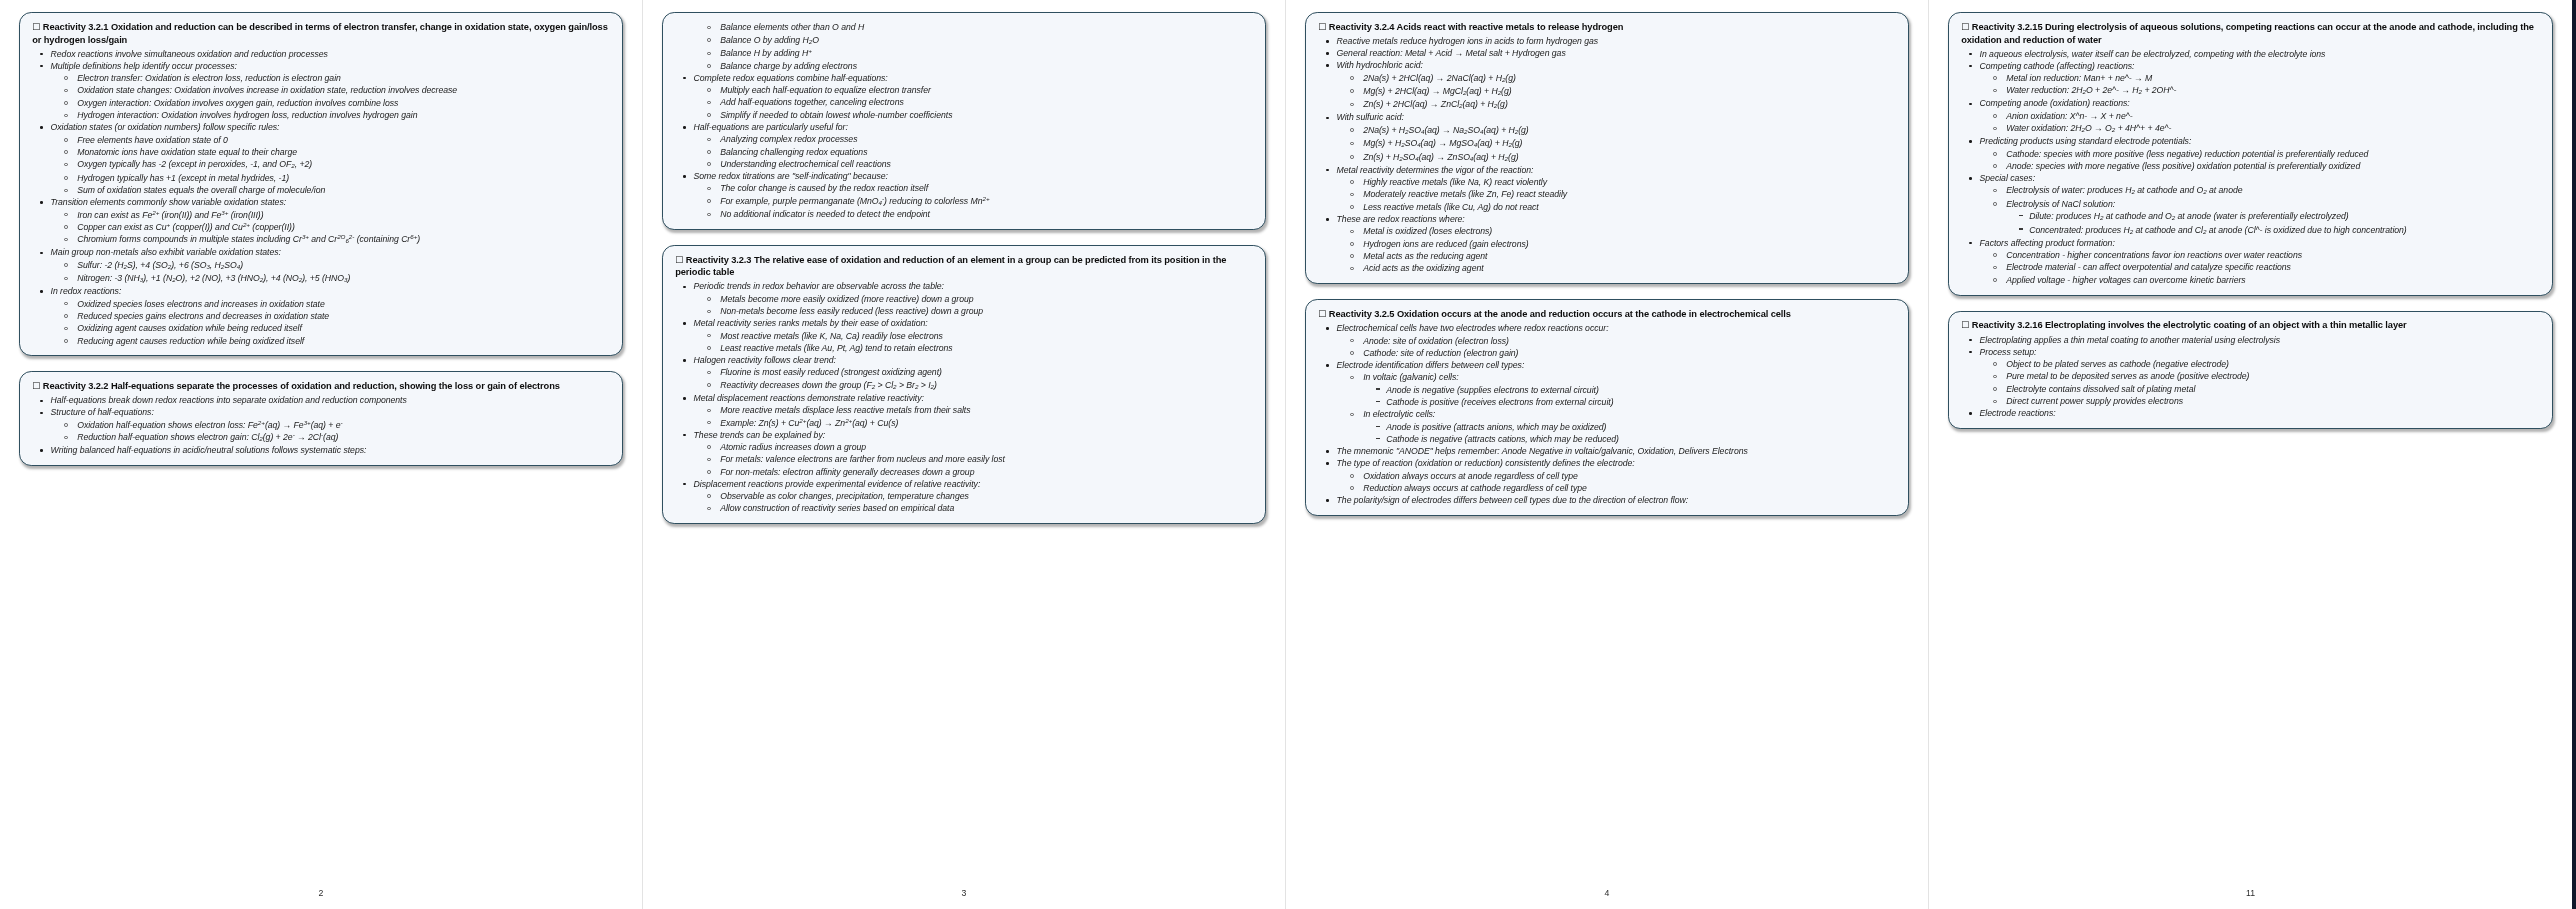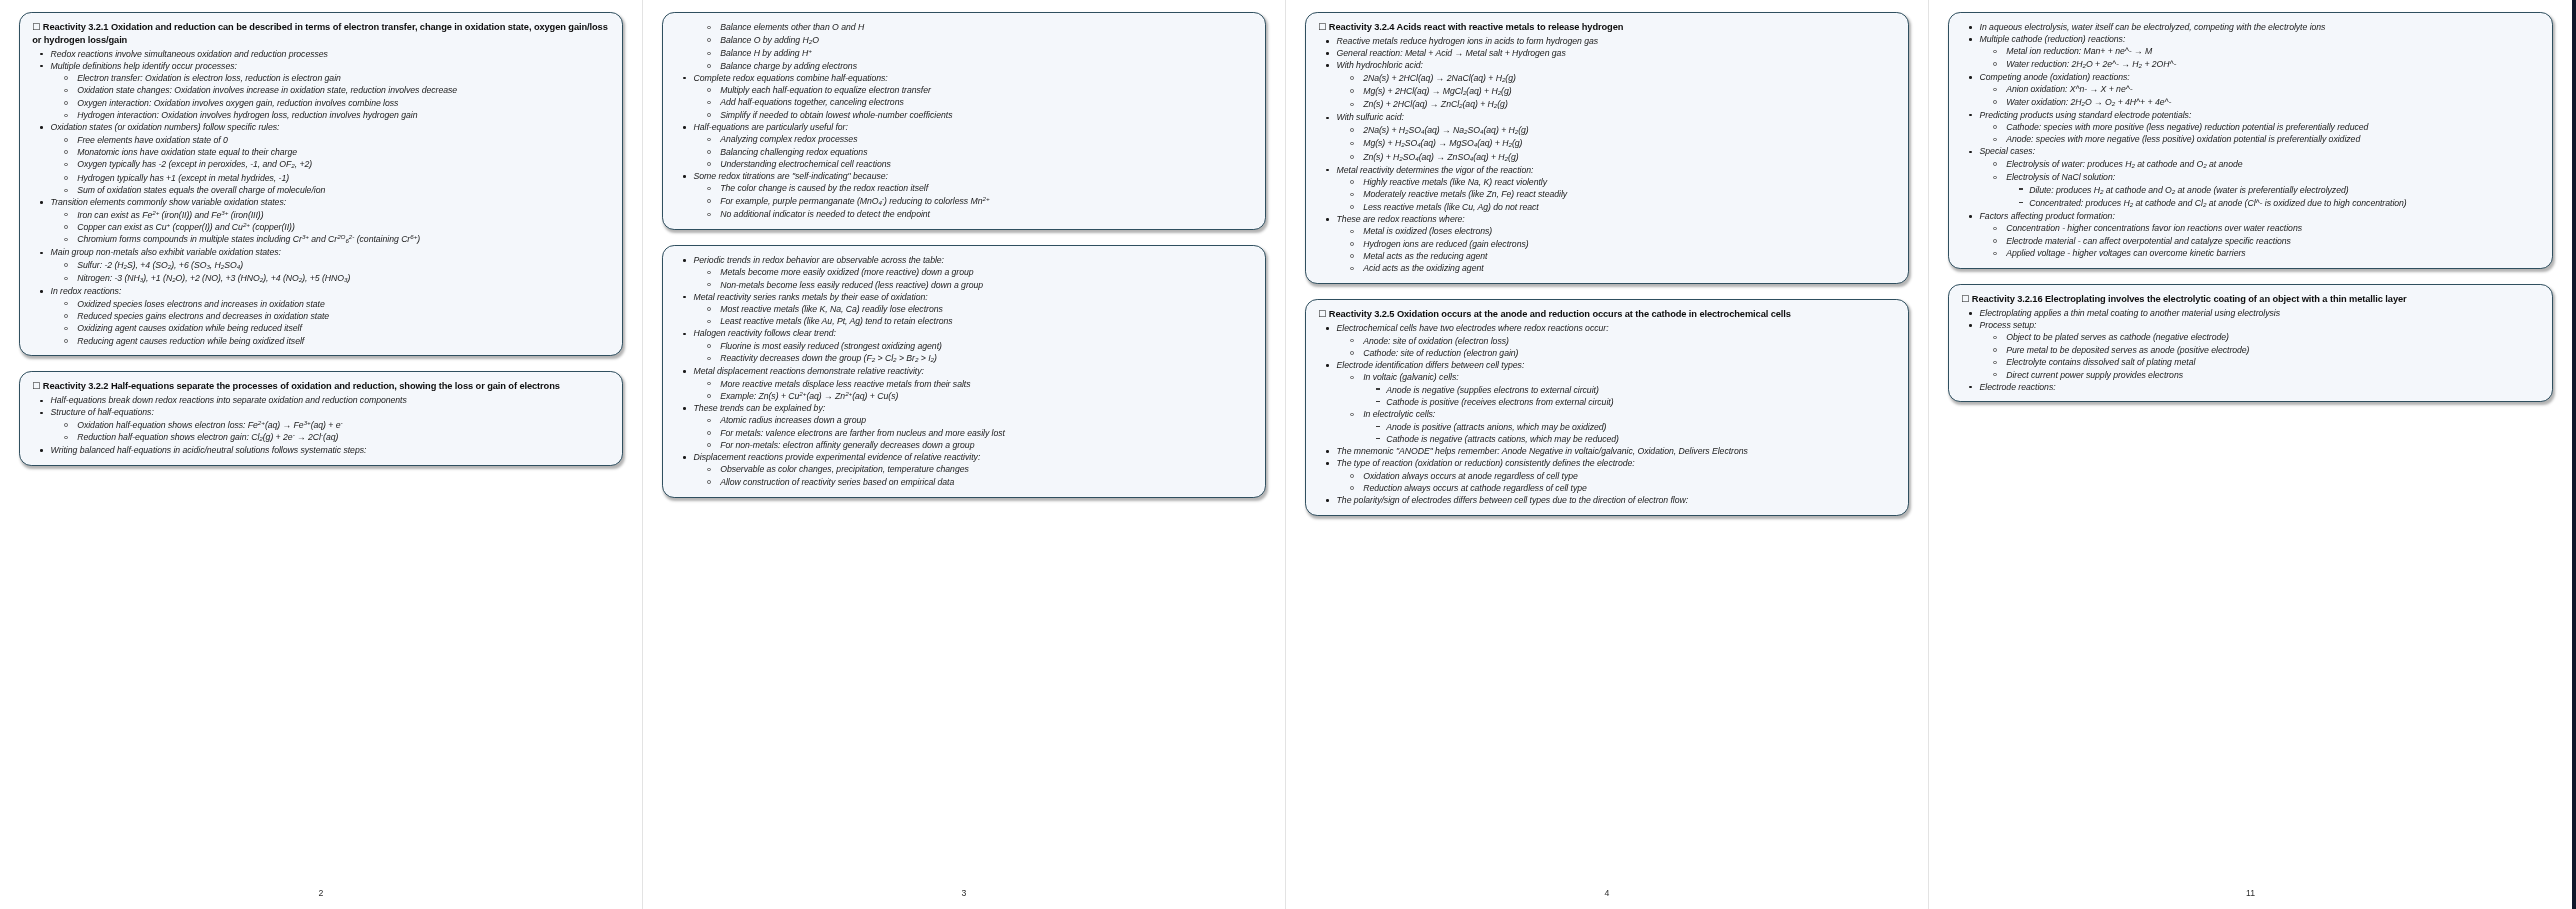--- a/index.html
+++ b/index.html
@@ -146,20 +146,21 @@
               <li class="lv2">Analyzing complex redox processes</li>
               <li class="lv2">Balancing challenging redox equations</li>
               <li class="lv2">Understanding electrochemical cell reactions</li>
               <li class="lv1">Some redox titrations are "self-indicating" because:</li>
               <li class="lv2">The color change is caused by the redox reaction itself</li>
               <li class="lv2">For example, purple permanganate (MnO<sub>4</sub><sup>-</sup>) reducing to colorless Mn<sup>2+</sup></li>
               <li class="lv2">No additional indicator is needed to detect the endpoint</li>
             </ul>
           </div>
           <div class="card">
+            <div class="card-title"><span class="checkbox-glyph">☐</span> <span>Reactivity 3.2.3 The relative ease of oxidation and reduction of an element in a group can be predicted from its position in the periodic table</span></div>
             <ul>
               <li class="lv1">Periodic trends in redox behavior are observable across the table:</li>
               <li class="lv2">Metals become more easily oxidized (more reactive) down a group</li>
               <li class="lv2">Non-metals become less easily reduced (less reactive) down a group</li>
               <li class="lv1">Metal reactivity series ranks metals by their ease of oxidation:</li>
               <li class="lv2">Most reactive metals (like K, Na, Ca) readily lose electrons</li>
               <li class="lv2">Least reactive metals (like Au, Pt, Ag) tend to retain electrons</li>
               <li class="lv1">Halogen reactivity follows clear trend:</li>
               <li class="lv2">Fluorine is most easily reduced (strongest oxidizing agent)</li>
               <li class="lv2">Reactivity decreases down the group (F<sub>2</sub> &gt; Cl<sub>2</sub> &gt; Br<sub>2</sub> &gt; I<sub>2</sub>)</li>
@@ -221,23 +222,24 @@
               <li class="lv2">Oxidation always occurs at anode regardless of cell type</li>
               <li class="lv2">Reduction always occurs at cathode regardless of cell type</li>
               <li class="lv1">The polarity/sign of electrodes differs between cell types due to the direction of electron flow:</li>
             </ul>
           </div>
         </div>
         <div class="page-number">4</div>
       </div><div class="page">
         <div class="page-inner">
           <div class="card">
+            <div class="card-title"><span class="checkbox-glyph">☐</span> <span>Reactivity 3.2.15 During electrolysis of aqueous solutions, competing reactions can occur at the anode and cathode, including the oxidation and reduction of water</span></div>
             <ul>
               <li class="lv1">In aqueous electrolysis, water itself can be electrolyzed, competing with the electrolyte ions</li>
-              <li class="lv1">Multiple cathode (reduction) reactions:</li>
+              <li class="lv1">Competing cathode (affecting) reactions:</li>
               <li class="lv2">Metal ion reduction: Man+ + ne^- → M</li>
               <li class="lv2">Water reduction: 2H<sub>2</sub>O + 2e^- → H<sub>2</sub> + 2OH^-</li>
               <li class="lv1">Competing anode (oxidation) reactions:</li>
               <li class="lv2">Anion oxidation: X^n- → X + ne^-</li>
               <li class="lv2">Water oxidation: 2H<sub>2</sub>O → O<sub>2</sub> + 4H^+ + 4e^-</li>
               <li class="lv1">Predicting products using standard electrode potentials:</li>
               <li class="lv2">Cathode: species with more positive (less negative) reduction potential is preferentially reduced</li>
               <li class="lv2">Anode: species with more negative (less positive) oxidation potential is preferentially oxidized</li>
               <li class="lv1">Special cases:</li>
               <li class="lv2">Electrolysis of water: produces H<sub>2</sub> at cathode and O<sub>2</sub> at anode</li>

